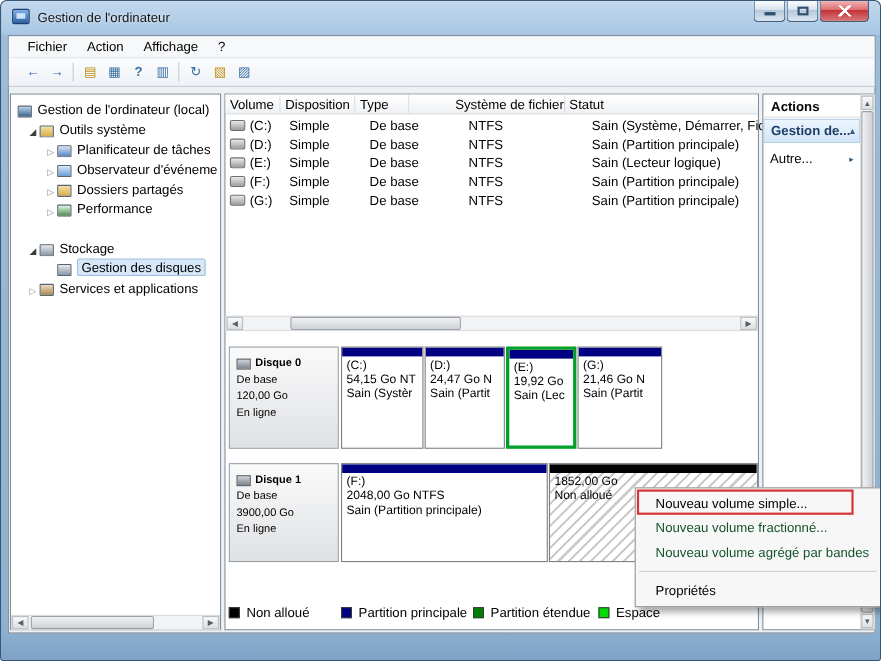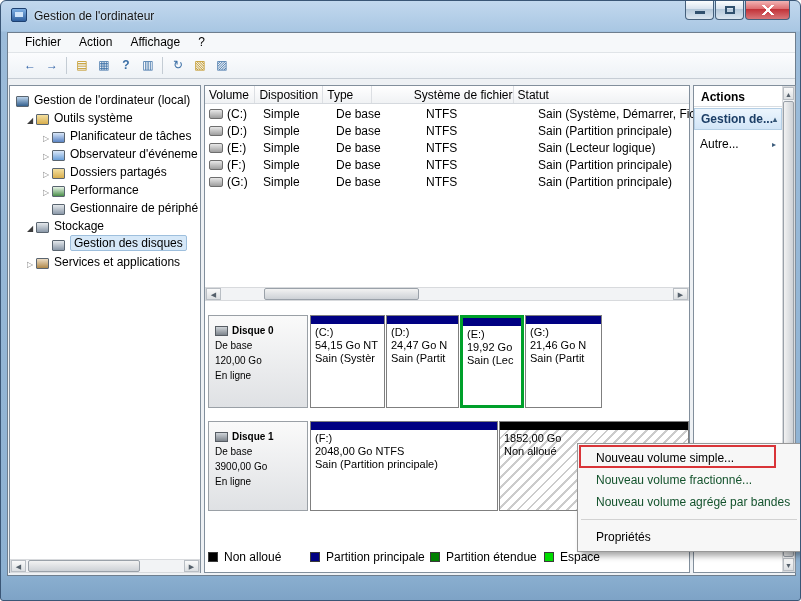--- a/index.html
+++ b/index.html
@@ -195,25 +195,20 @@
   <div class="titem" style="top:160px">
     <span class="texp closed" style="margin-left:30px">▷</span>
     <span class="ticon i-shared"></span>
     <span class="tlabel">Dossiers partagés</span>
   </div>
   <div class="titem" style="top:178px">
     <span class="texp closed" style="margin-left:30px">▷</span>
     <span class="ticon i-perf"></span>
     <span class="tlabel">Performance</span>
   </div>
-  <div class="titem" style="top:196px">
-    <span class="texp" style="margin-left:30px"></span>
-    <span class="ticon i-devmgr"></span>
-    <span class="tlabel">Gestionnaire de périphé</span>
-  </div>
   <div class="titem" style="top:214px">
     <span class="texp" style="margin-left:14px">◢</span>
     <span class="ticon i-storage"></span>
     <span class="tlabel">Stockage</span>
   </div>
   <div class="titem" style="top:232px">
     <span class="texp" style="margin-left:30px"></span>
     <span class="ticon i-disk"></span>
     <span class="tlabel sel">Gestion des disques</span>
   </div>

